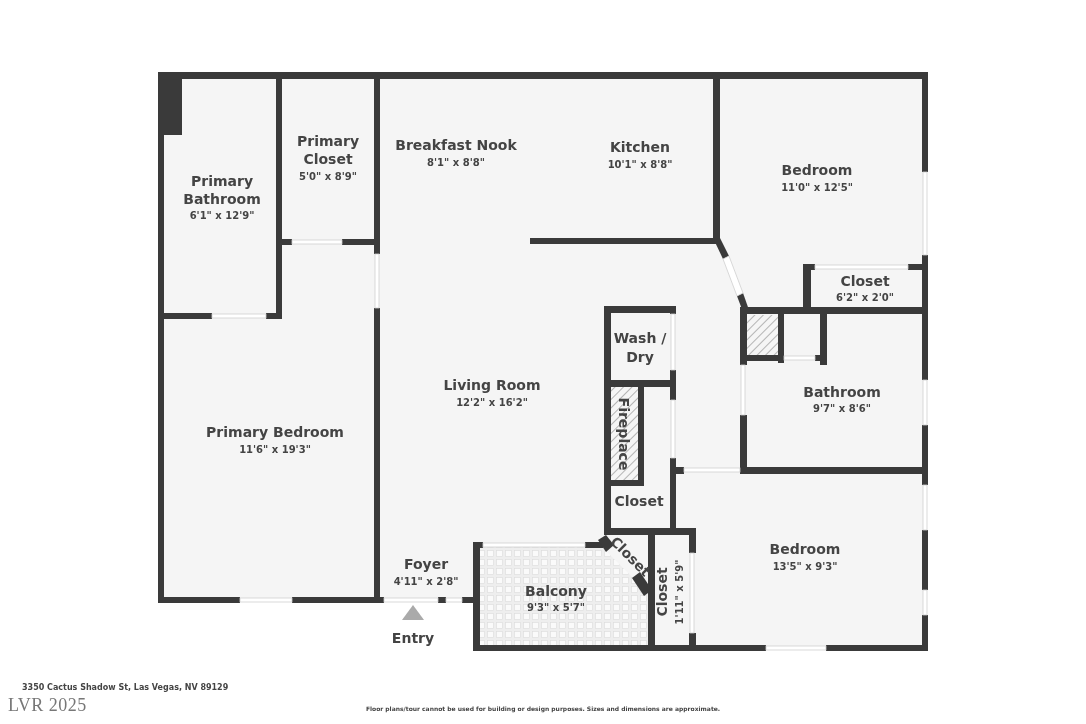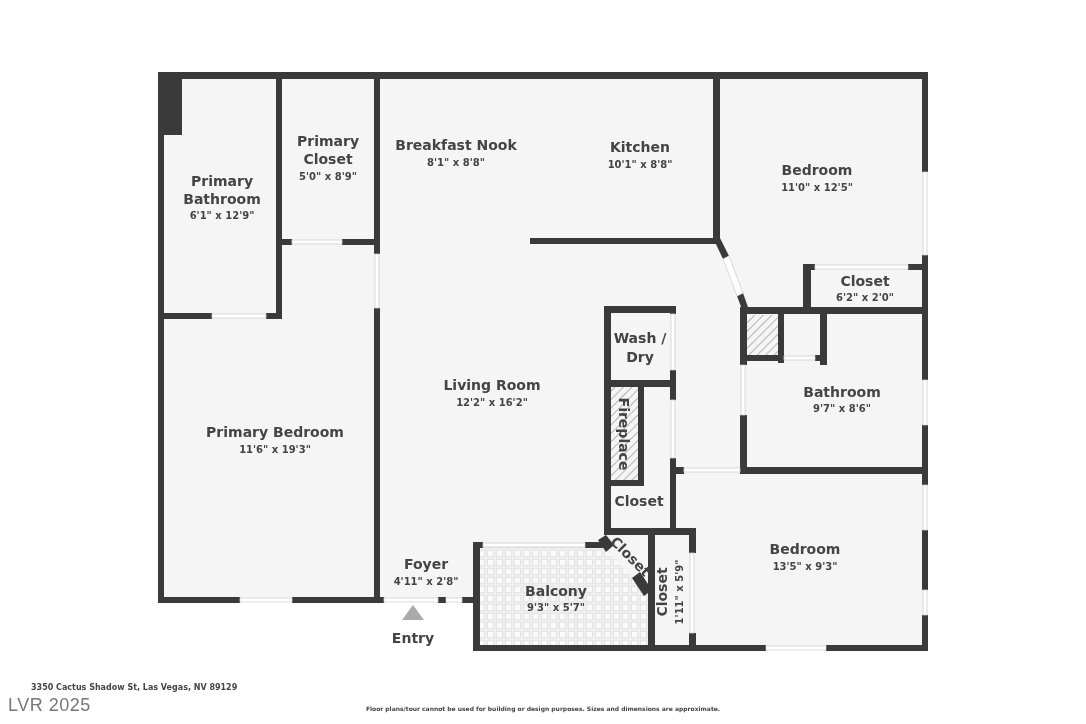--- a/index.html
+++ b/index.html
@@ -1,23 +1,23 @@
 <!DOCTYPE html>
 <html><head>
   <meta charset="utf-8">
   <style>
     html, body { margin: 0; padding: 0; background: #ffffff; }
     body { width: 1086px; height: 724px; position: relative; overflow: hidden; font-family: "DejaVu Sans", sans-serif; }
     #plan { position: absolute; left: 0; top: 0; }
     .room-name { font-family: "DejaVu Sans", sans-serif; font-weight: bold; font-size: 14px; fill: #444444; }
     .room-dim { font-family: "DejaVu Sans", sans-serif; font-weight: bold; font-size: 10px; fill: #444444; }
     .entry-label { font-family: "DejaVu Sans", sans-serif; font-weight: bold; font-size: 14px; fill: #444444; }
-    .footer-address { position: absolute; left: 31px; top: 683px; font-size: 8px; font-weight: bold; color: #444; }
+    .footer-address { position: absolute; left: 22px; top: 683px; font-size: 8px; font-weight: bold; color: #444; }
     .footer-disclaimer { position: absolute; left: 0; width: 1086px; top: 705px; text-align: center; font-size: 6px; font-weight: bold; color: #444; }
-    .footer-mark { position: absolute; left: 8px; top: 695px; font-size: 18px; color: #777; font-family: Liberation Sans, sans-serif; letter-spacing: 0.5px; }
+    .footer-mark { position: absolute; left: 8px; top: 695px; font-size: 18px; color: #777; font-family: Liberation Serif, serif; letter-spacing: 0.5px; }
   </style>
 </head>
 <body>
 
 <svg id="plan" width="1086" height="724" viewBox="0 0 1086 724">
   <defs>
     <pattern id="hatch" width="6" height="6" patternUnits="userSpaceOnUse" patternTransform="rotate(45)">
       <rect width="6" height="6" fill="#f5f5f5"></rect>
       <line x1="0" y1="0" x2="0" y2="6" stroke="#888" stroke-width="1.2"></line>
     </pattern>

